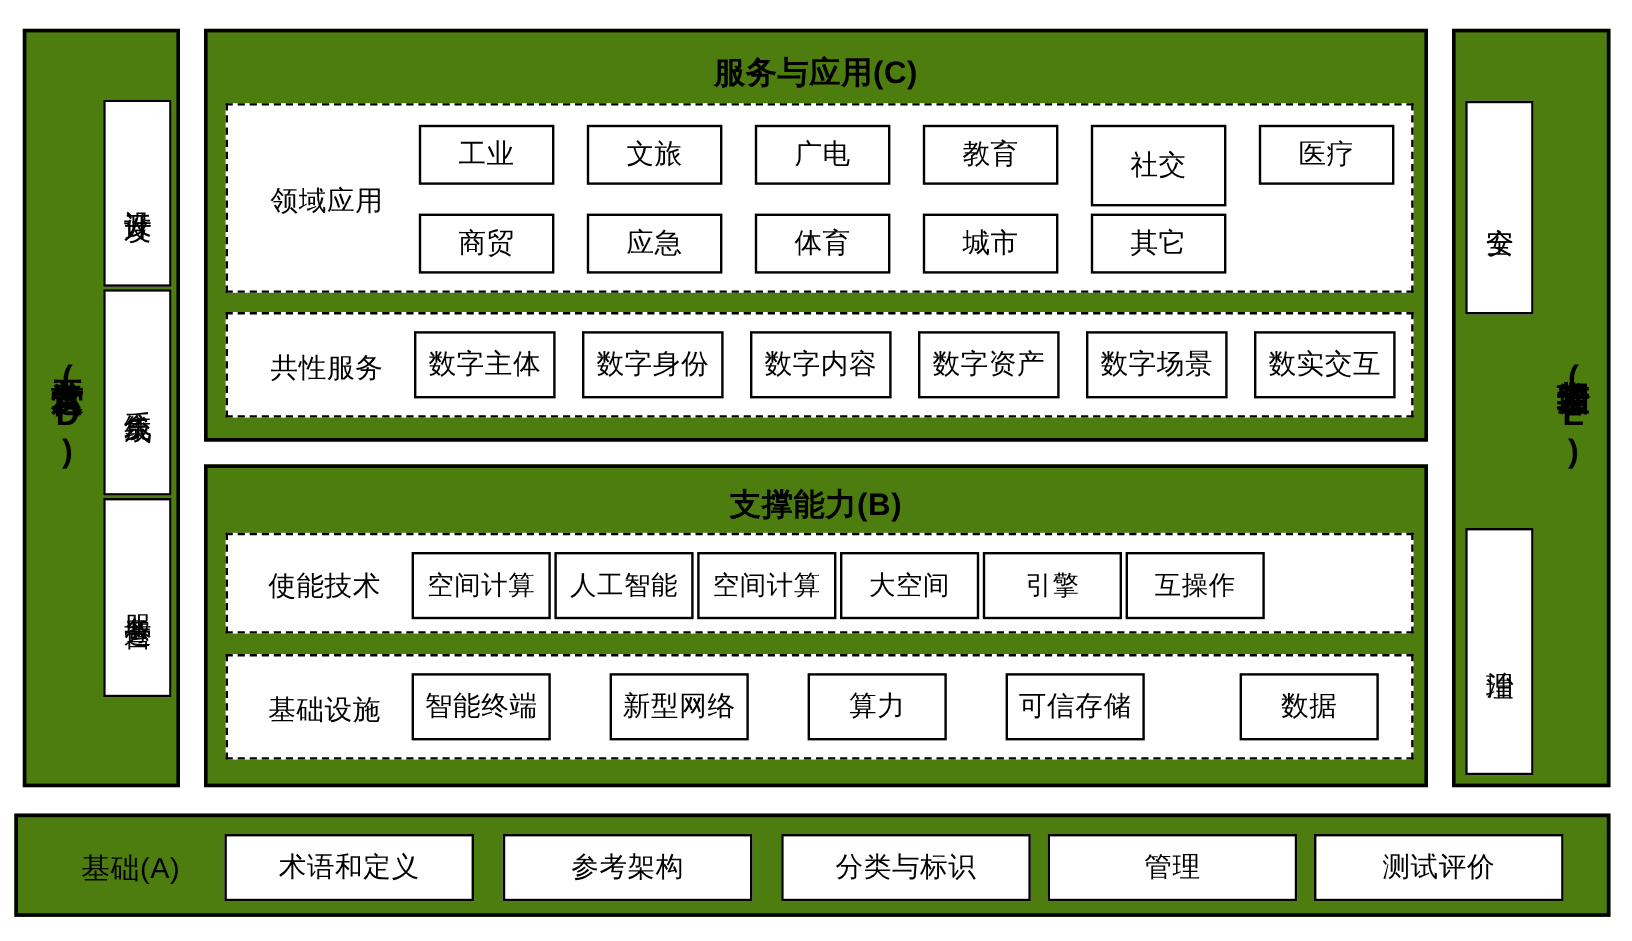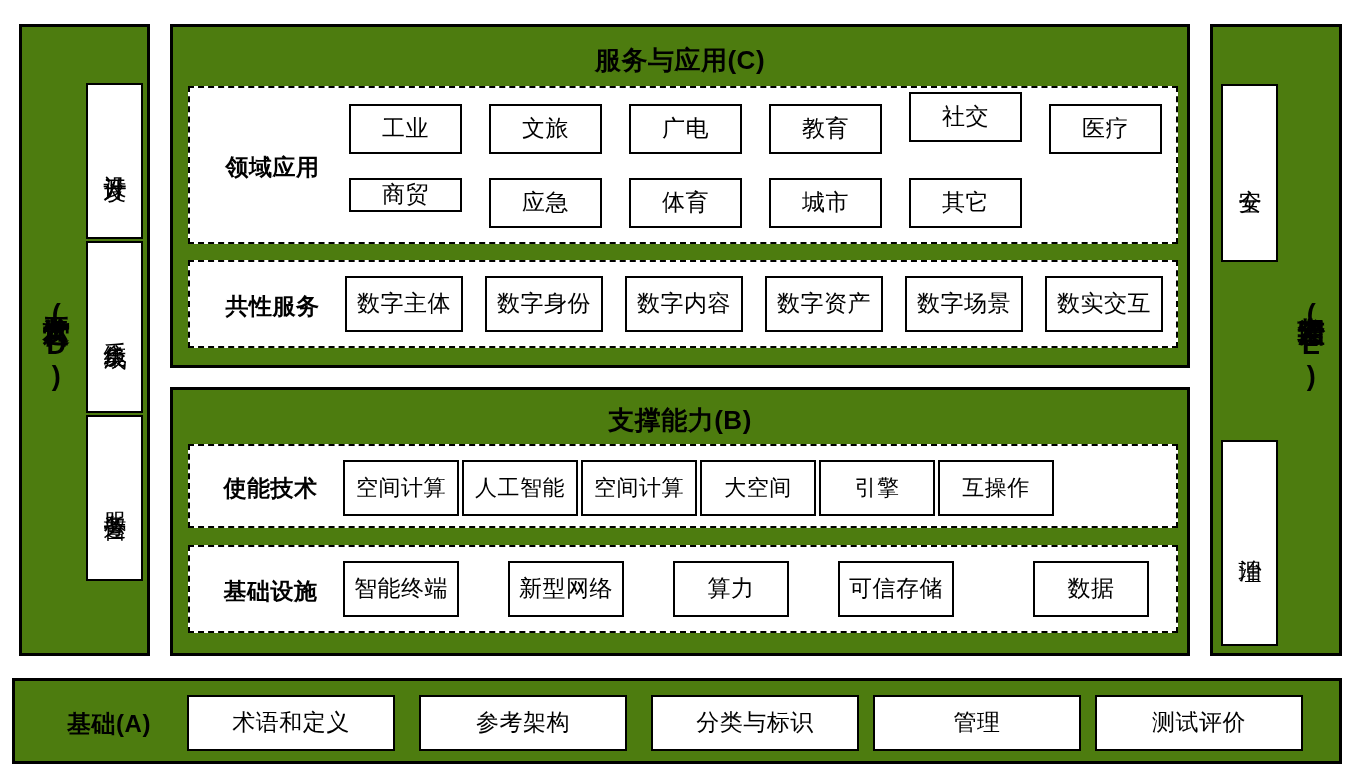--- a/index.html
+++ b/index.html
@@ -48,21 +48,21 @@
   
   .section-title {
     font-weight: bold;
     font-size: 26px;
     text-align: center;
     width: 100%;
     letter-spacing: 0.5px;
   }
   
   .row-label {
-    font-weight: bold;
+    font-weight: normal;
     font-size: 23px;
     display: flex;
     align-items: center;
     justify-content: center;
     letter-spacing: 0.5px;
   }
 
   
   .vtext {
     writing-mode: vertical-rl;
@@ -117,28 +117,28 @@
         </div>
       <div class="abs box" style="left:299px; top:16px; width:113px; height:50px;">
           <span>文旅</span>
         </div>
       <div class="abs box" style="left:439px; top:16px; width:113px; height:50px;">
           <span>广电</span>
         </div>
       <div class="abs box" style="left:579px; top:16px; width:113px; height:50px;">
           <span>教育</span>
         </div>
-      <div class="abs box" style="left:719px; top:4px; width:113px; height:50px;">
+      <div class="abs box" style="left:719px; top:16px; width:113px; height:68px;">
           <span>社交</span>
         </div>
       <div class="abs box" style="left:859px; top:16px; width:113px; height:50px;">
           <span>医疗</span>
         </div>
 
-      <div class="abs box" style="left:159px; top:90px; width:113px; height:34px;">
+      <div class="abs box" style="left:159px; top:90px; width:113px; height:50px;">
           <span>商贸</span>
         </div>
       <div class="abs box" style="left:299px; top:90px; width:113px; height:50px;">
           <span>应急</span>
         </div>
       <div class="abs box" style="left:579px; top:90px; width:113px; height:50px;">
           <span>城市</span>
         </div>
       <div class="abs box" style="left:439px; top:90px; width:113px; height:50px;">
           <span>体育</span>

